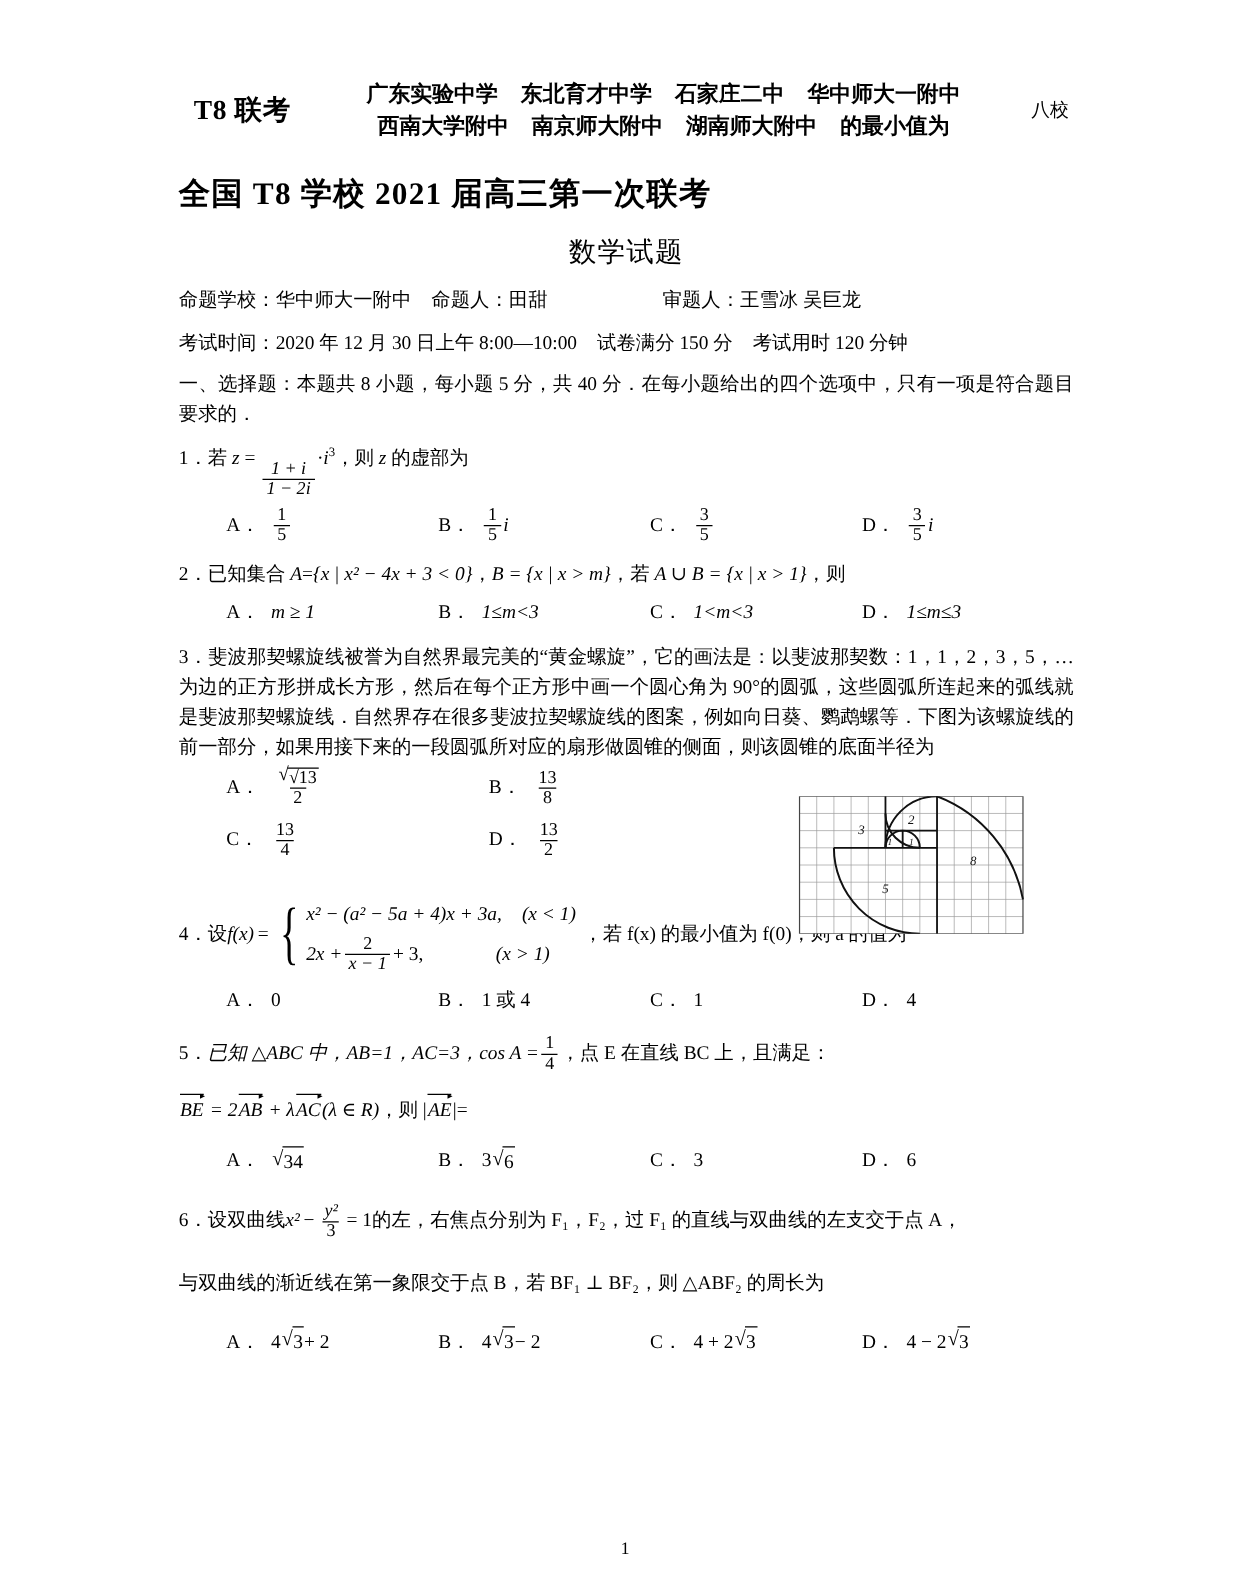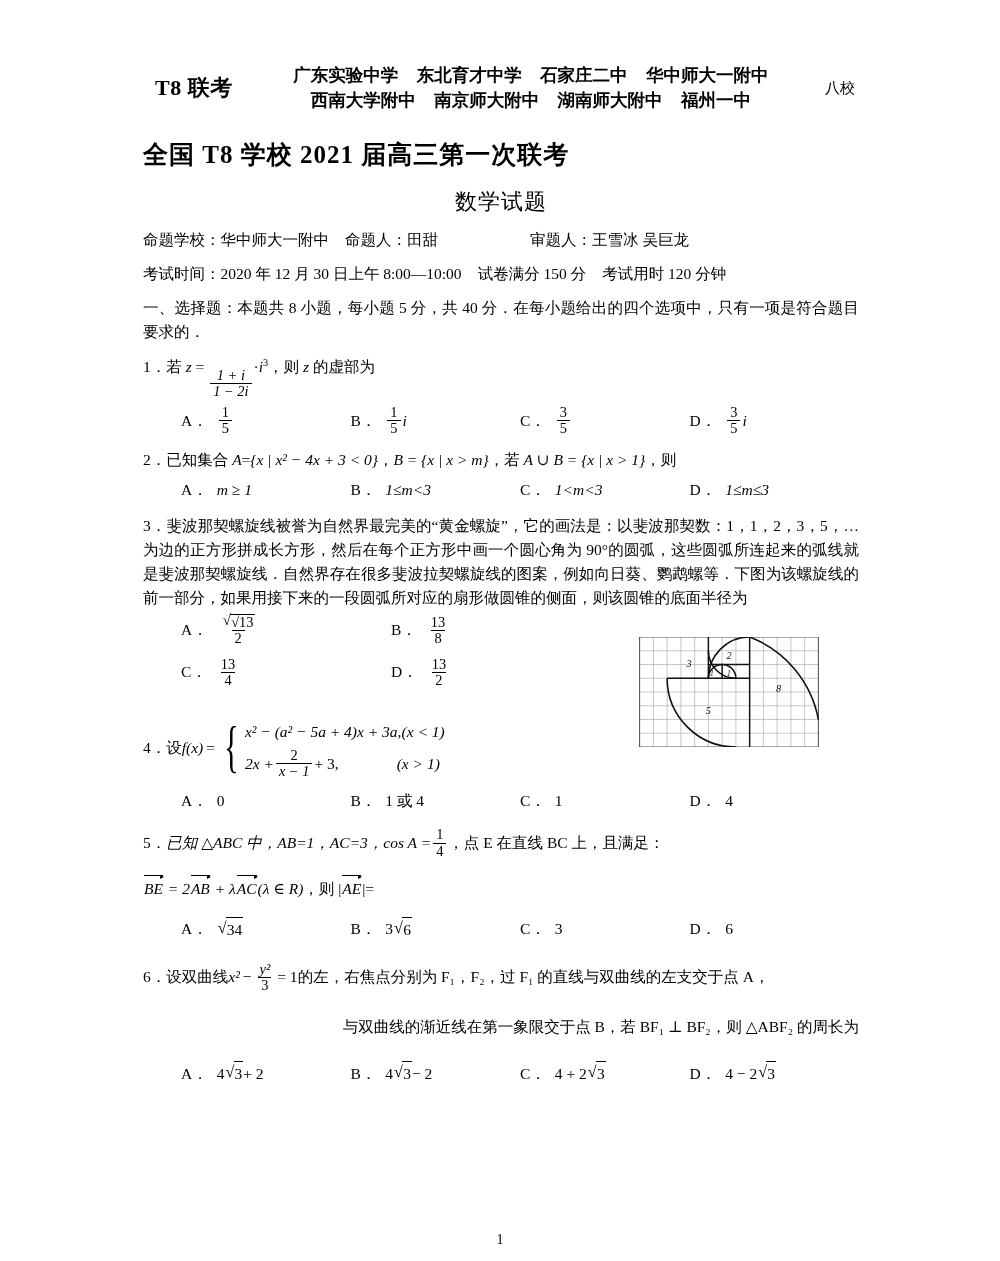--- a/index.html
+++ b/index.html
@@ -191,21 +191,21 @@
     transform: scaleX(0.55);
     display: inline-block;
   }
   .pieces {
     display: inline-flex;
     flex-direction: column;
     justify-content: center;
     line-height: 2.05;
   }
   .pieces .row { display: flex; align-items: flex-start; white-space: nowrap; }
-  .pieces .cond { }
+  .pieces .cond { margin-left: 16px; }
 
   
   .fib-figure {
     position: absolute;
     left: 598px;
     top: 637px;
     width: 262px;
     height: 110px;
   }
   .fib-figure svg { display: block; }
@@ -231,21 +231,21 @@
         <div class="school-row">
           <span class="sch">广东实验中学</span>
           <span class="sch">东北育才中学</span>
           <span class="sch">石家庄二中</span>
           <span class="sch">华中师大一附中</span>
         </div>
         <div class="school-row">
           <span class="sch">西南大学附中</span>
           <span class="sch">南京师大附中</span>
           <span class="sch">湖南师大附中</span>
-          <span class="sch">福州一中</span>
+          <span class="sch">的最小值为</span>
         </div>
       </div>
       <div class="bagao">八校</div>
     </div>
 
     <div class="exam-title">全国 T8 学校 2021 届高三第一次联考</div>
     <div class="subject-title">数学试题</div>
 
     <div class="meta-line">
       <span>命题学校：</span><span>华中师大一附中</span><span class="gap-sm"></span><span>命题人：</span><span>田甜</span><span class="gap-lg"></span><span>审题人：</span><span>王雪冰   吴巨龙</span>
@@ -375,20 +375,21 @@
               <span class="it">2x +</span>
               <span class="frac">
                 <span class="num">2</span>
                 <span class="den it">x − 1</span>
               </span>
               <span>+ 3,</span>
               <span class="cond it" style="margin-left:58px;">(x &gt; 1)</span>
             </span>
           </span>
         </span>
+        <span style="margin-left:6px;">，若 f(x) 的最小值为 f(0)，则 a 的值为</span>
       </div>
       <div class="opts opts-4 opts-indent" style="margin-top:10px;">
         <div class="opt">
             <span class="lbl">A．</span>
             <span>0</span>
           </div>
         <div class="opt">
             <span class="lbl">B．</span>
             <span>1 或 4</span>
           </div>
@@ -443,21 +444,21 @@
         <span>设双曲线 </span>
         <span class="it">x²</span>
         <span style="margin:0 3px;">−</span>
         <span class="frac">
           <span class="num it">y²</span>
           <span class="den">3</span>
         </span>
         <span style="margin-left:2px;">= 1</span>
         <span> 的左，右焦点分别为 F₁，F₂，过 F₁ 的直线与双曲线的左支交于点 A，</span>
       </div>
-      <div style="margin-top:22px;text-align:right;">与双曲线的渐近线在第一象限交于点 B，若 BF₁ ⊥ BF₂，则 △ABF₂ 的周长为</div>
+      <div style="margin-top:22px;">与双曲线的渐近线在第一象限交于点 B，若 BF₁ ⊥ BF₂，则 △ABF₂ 的周长为</div>
       <div class="opts opts-4 opts-indent" style="margin-top:22px;">
         <div class="opt">
           <span class="lbl">A．</span>
           <span>4</span>
             <span class="sqrt"><span class="rad">3</span></span>
             <span> + 2</span>
         </div>
         <div class="opt">
           <span class="lbl">B．</span>
           <span>4</span>

